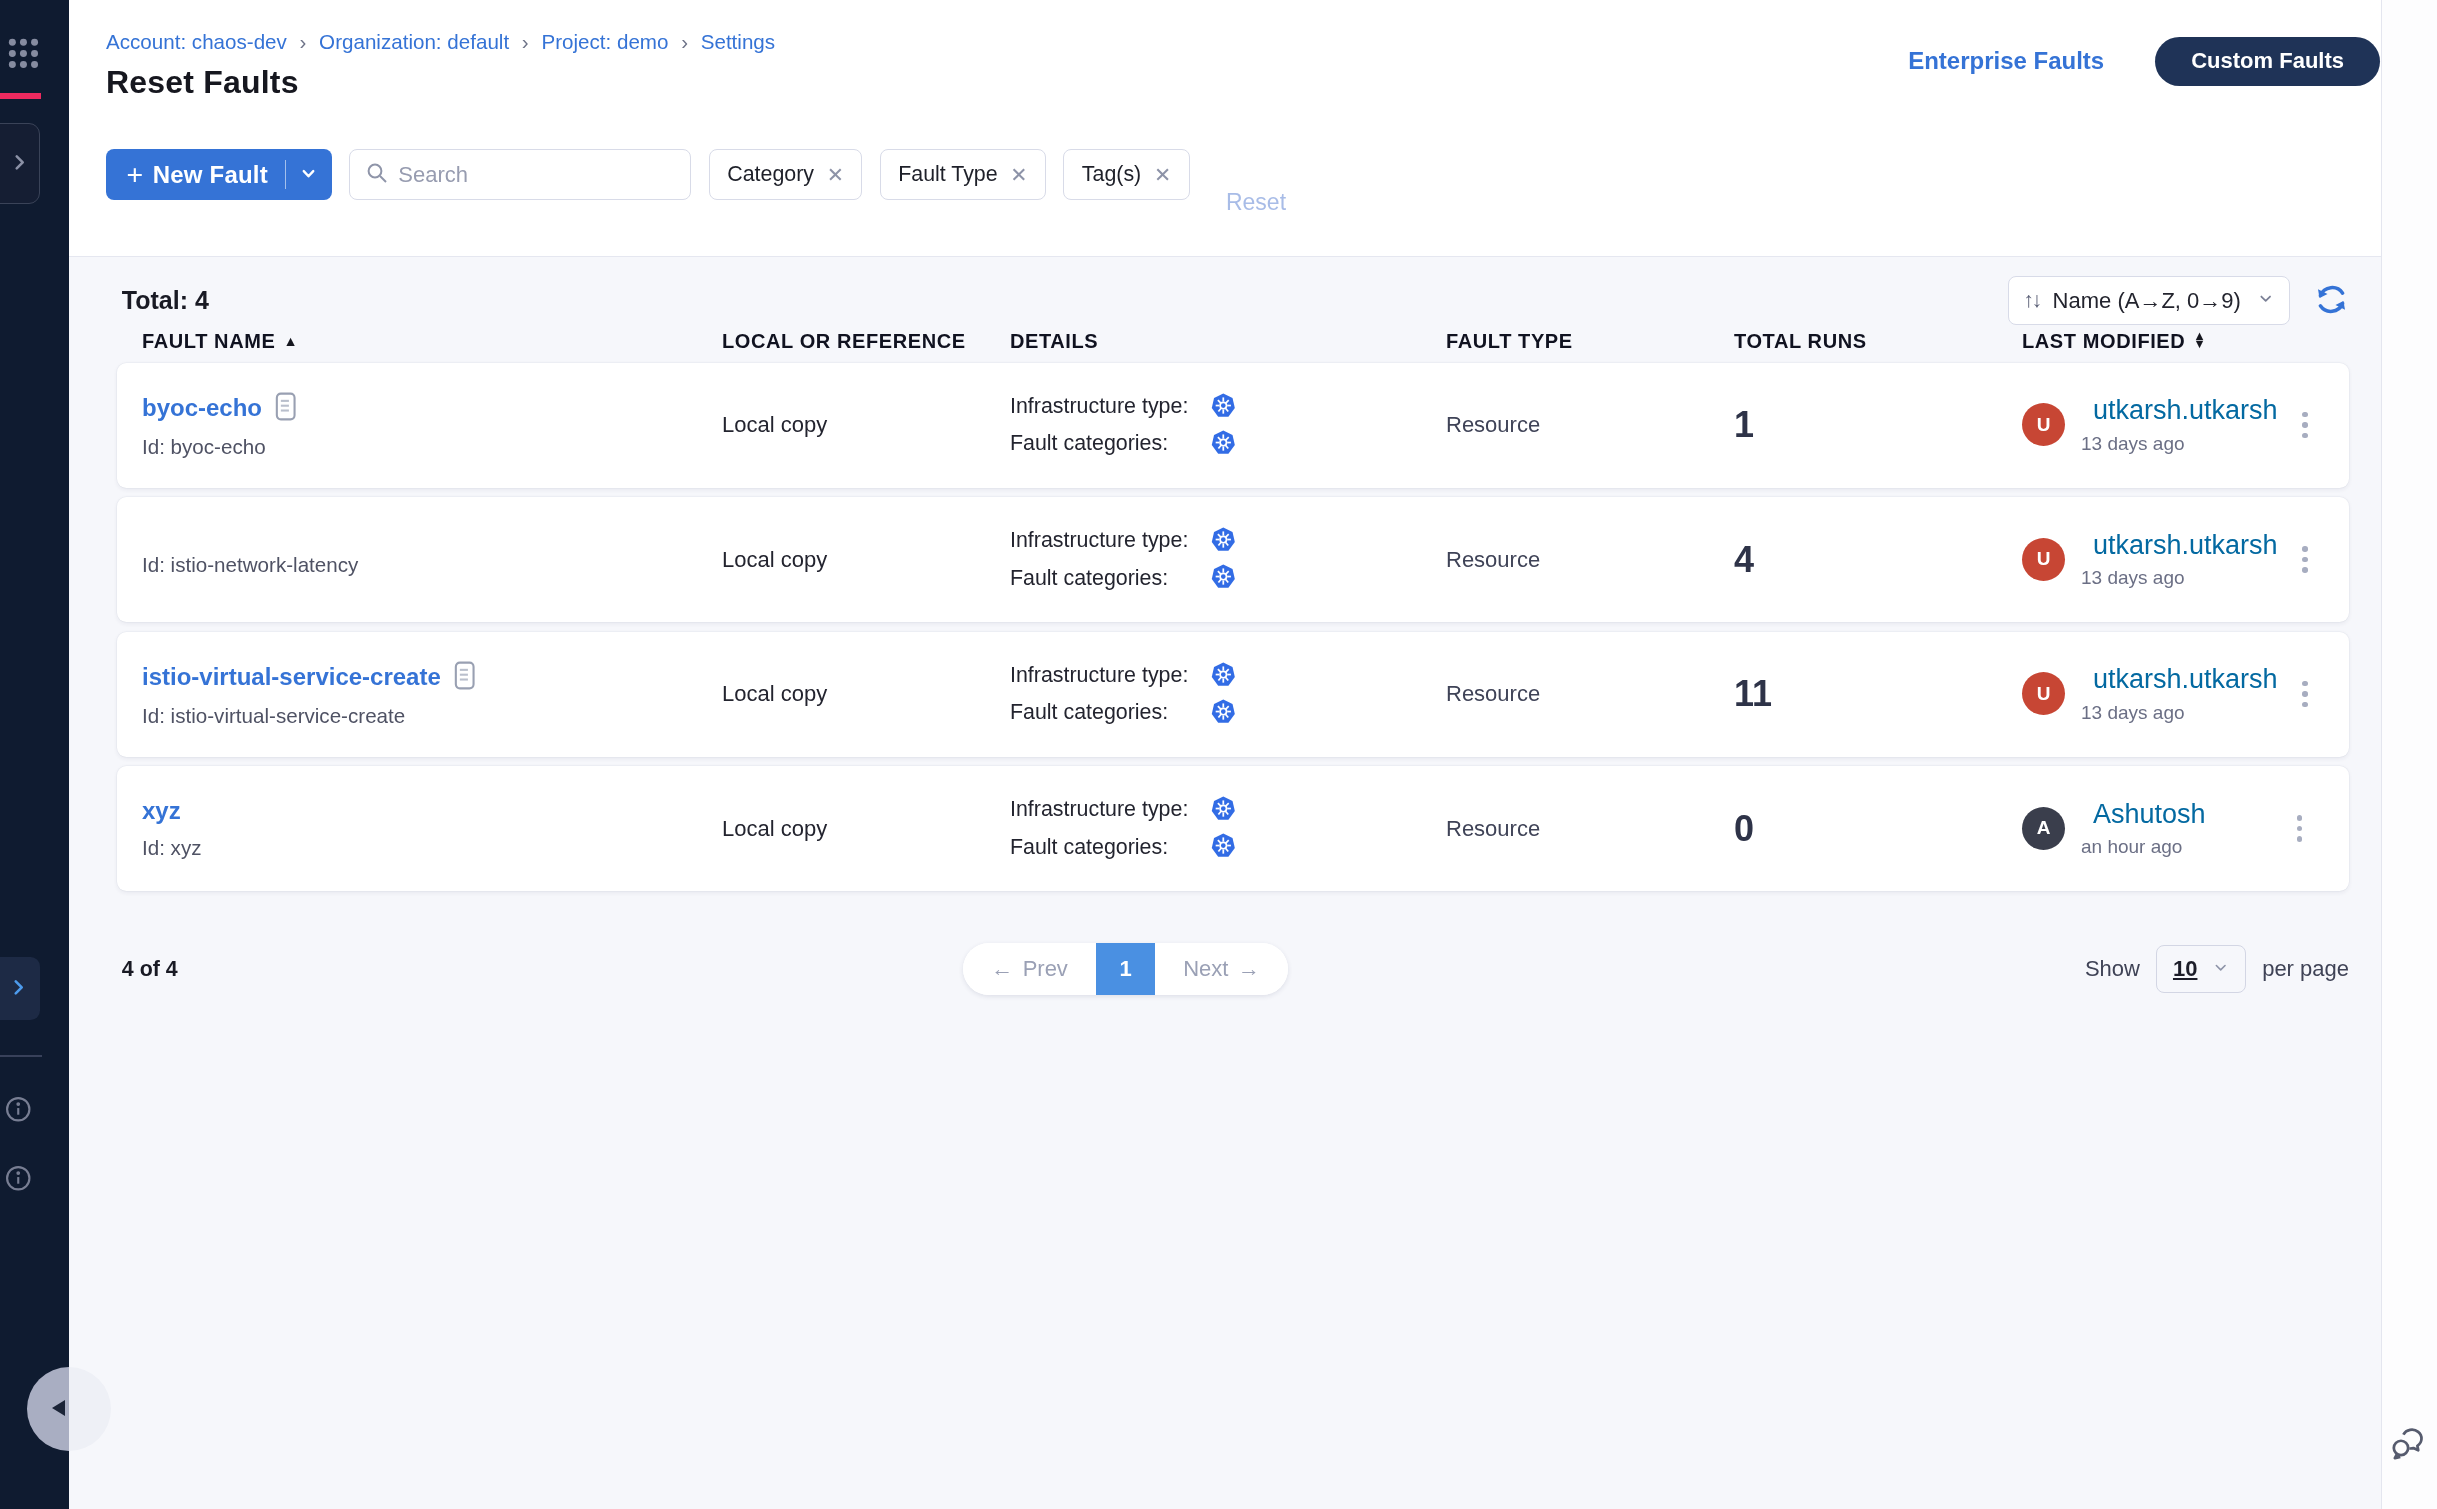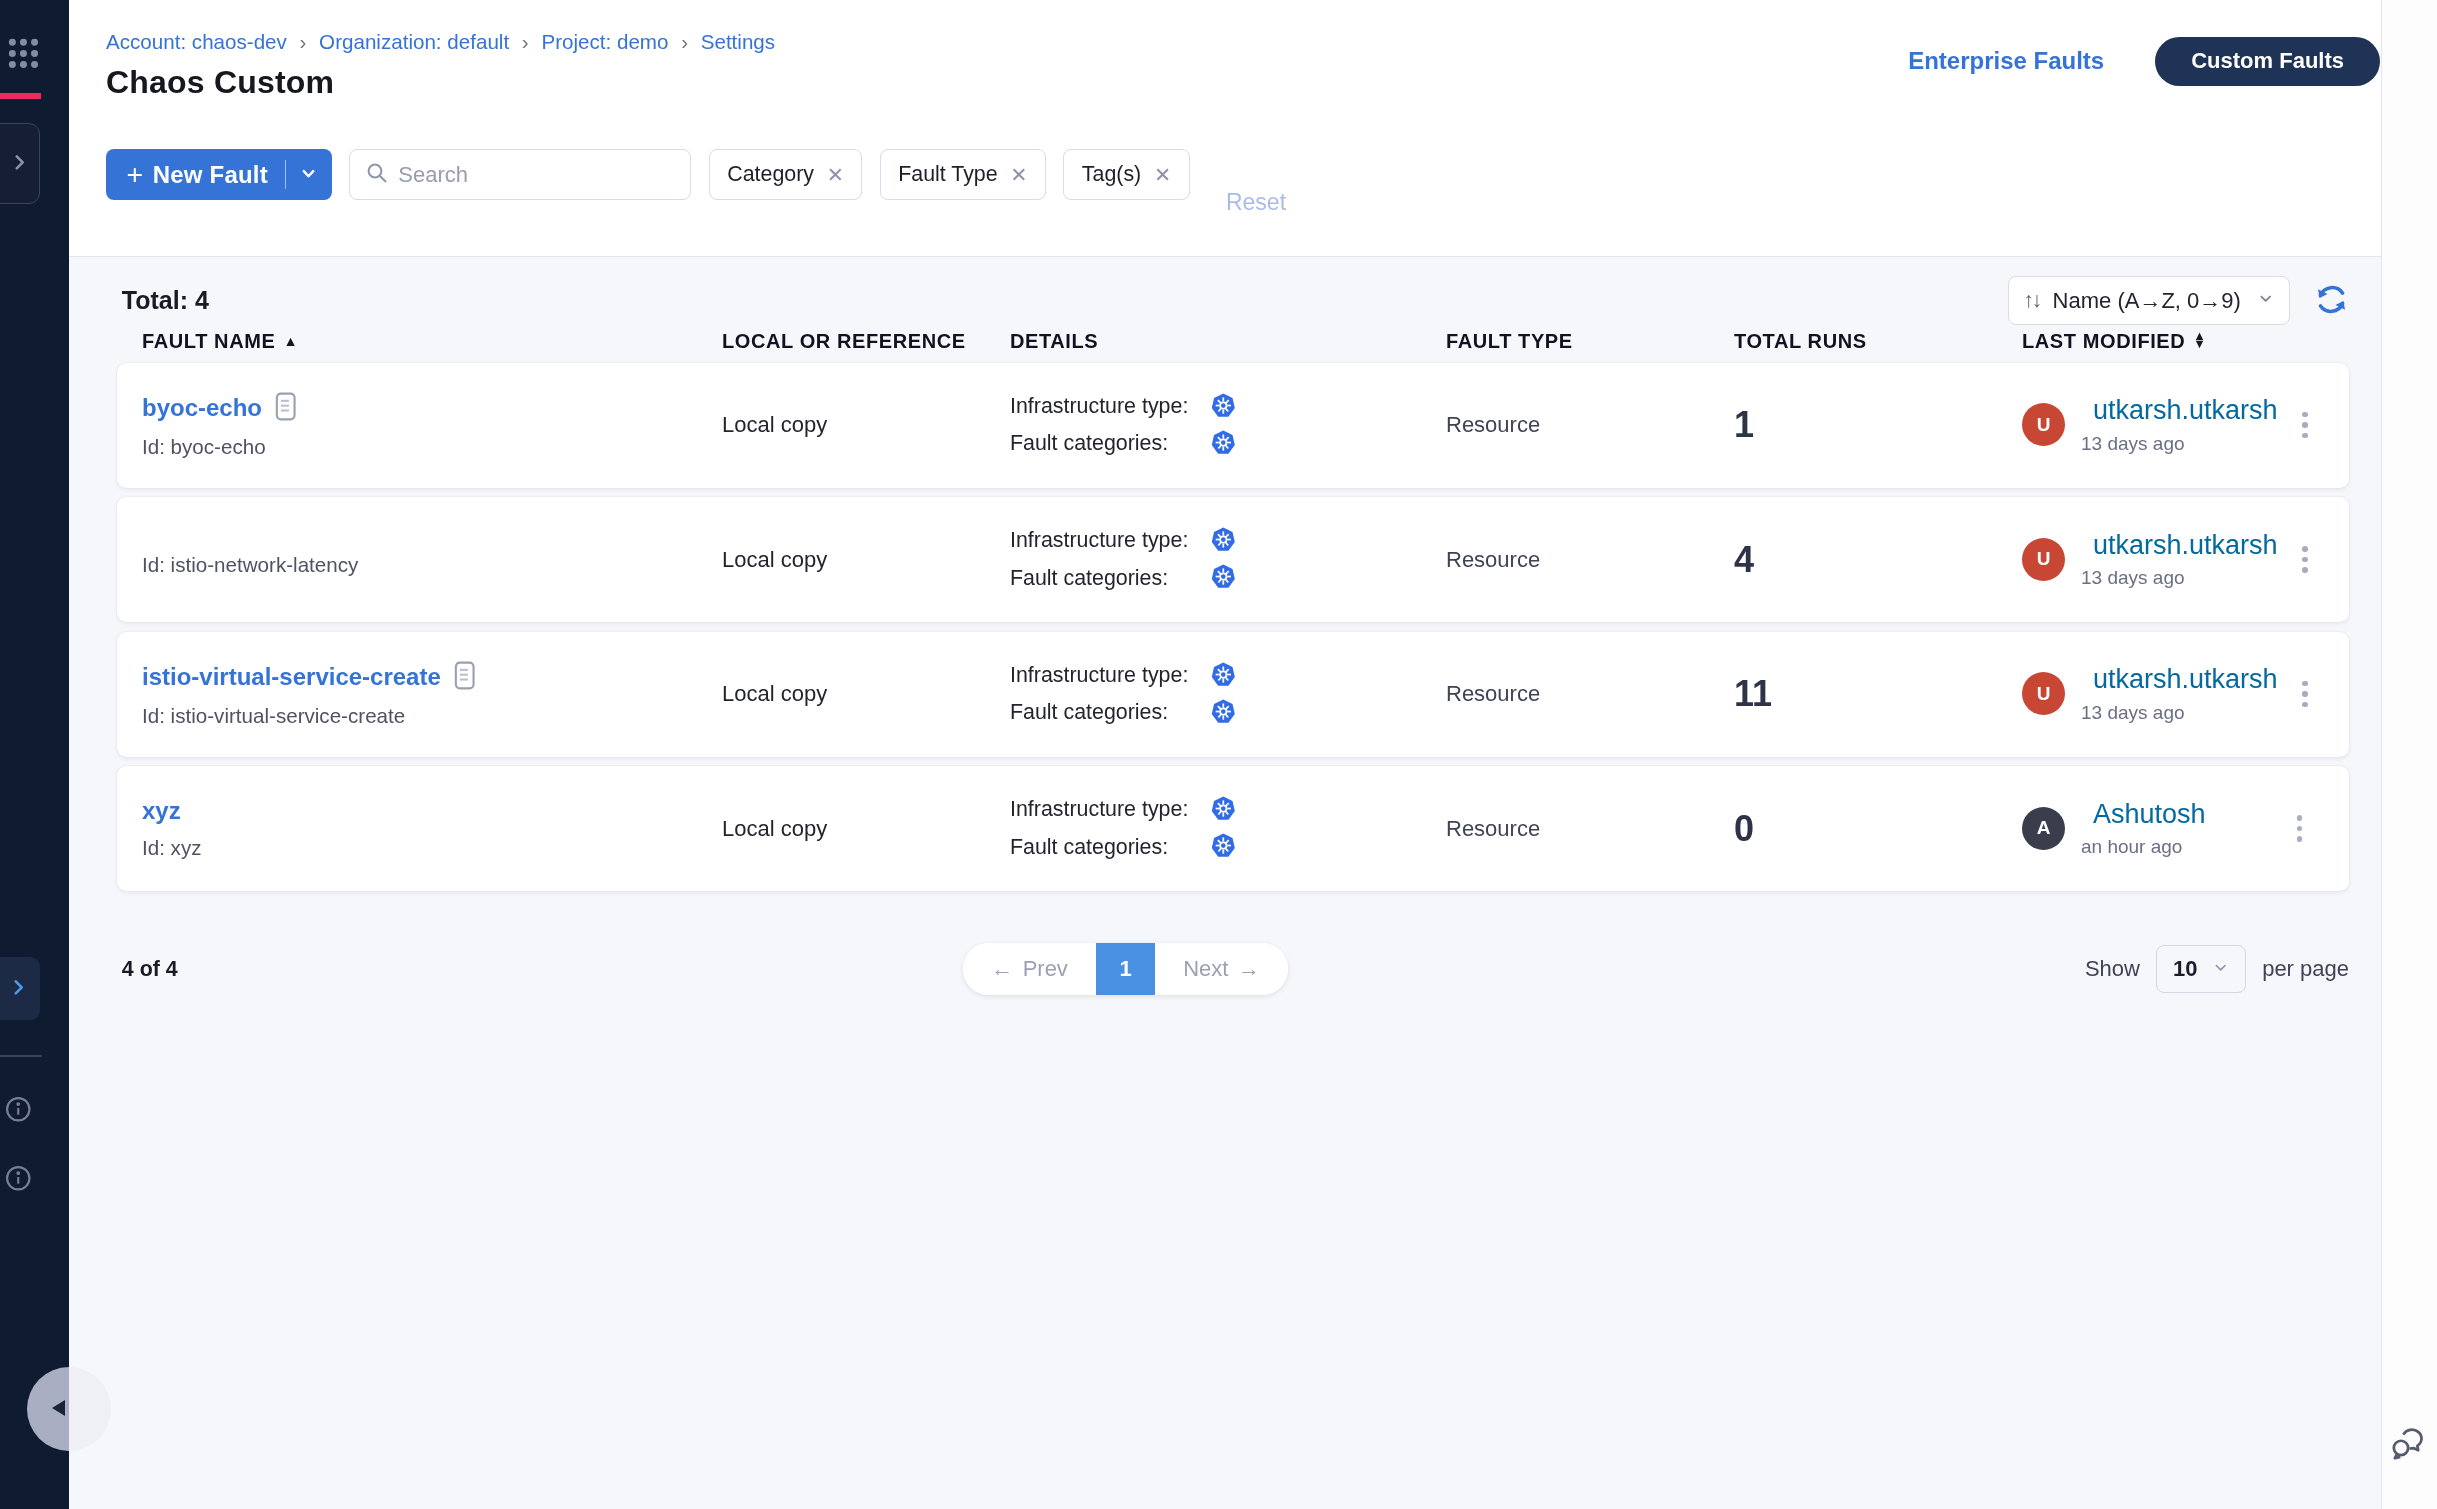--- a/index.html
+++ b/index.html
@@ -137,21 +137,21 @@
   .pager {
     position:absolute; left:846px; top:0; display:flex; height:52px; border-radius:26px;
     overflow:hidden; background:#fff; box-shadow:0 1.6px 4.8px rgba(40,48,90,.12);
   }
   .pager .pg { display:flex; align-items:center; justify-content:center; gap:9.5px; border:none; background:#fff; color:#9aa0b5; font-size:22px; width:133px; cursor:pointer; font-family:inherit; }
   .pager .pg-num { width:59px; background:var(--activepage); color:#fff; font-weight:600; }
   .show-group { margin-left:auto; display:flex; align-items:center; gap:16px; }
   .show-label, .perpage-label { font-size:22px; color:#3f4356; }
   .size-select {
     display:flex; align-items:center; gap:14.3px; height:48px; padding:0 16px;
-    border:0.8px solid #d3d6e4; border-radius:8px; background:transparent; cursor:pointer;
+    border:0.8px solid #d3d6e4; border-radius:8px; background:transparent; cursor:pointer;text-decoration:underline;
   }
   .size-select .size-val { font-size:22px; font-weight:600; color:#1c1d29; }
   .size-select .chev { color:#8d93a8; }
   
   .right-strip { position:absolute; left:2381px; top:0; width:57px; height:100%; background:#fdfdfe; border-left:0.8px solid #e4e6ef; z-index:4; }
   .chat-icon { position:absolute; left:6.3px; top:1424px; cursor:pointer; }
   .hidden-defs { position:absolute; width:0; height:0; overflow:hidden; }
 </style>
 </head>
 <body>
@@ -237,21 +237,21 @@
   <header class="topbar">
     <nav class="crumbs">
       <a class="crumb">Account: chaos-dev</a>
       <span class="crumb-sep">›</span>
       <a class="crumb">Organization: default</a>
       <span class="crumb-sep">›</span>
       <a class="crumb">Project: demo</a>
       <span class="crumb-sep">›</span>
       <a class="crumb">Settings</a>
     </nav>
-    <h1 class="page-title">Chaos Custom</h1>
+    <h1 class="page-title">Reset Faults</h1>
     <div class="topbar-right">
       <a class="ent-link">Enterprise Faults</a>
       <button class="custom-pill">Custom Faults</button>
     </div>
   </header>
 
   <div class="toolbar">
     <button class="new-fault-btn">
       <span class="plus">+</span>
       <span class="nf-label">New Fault</span>

